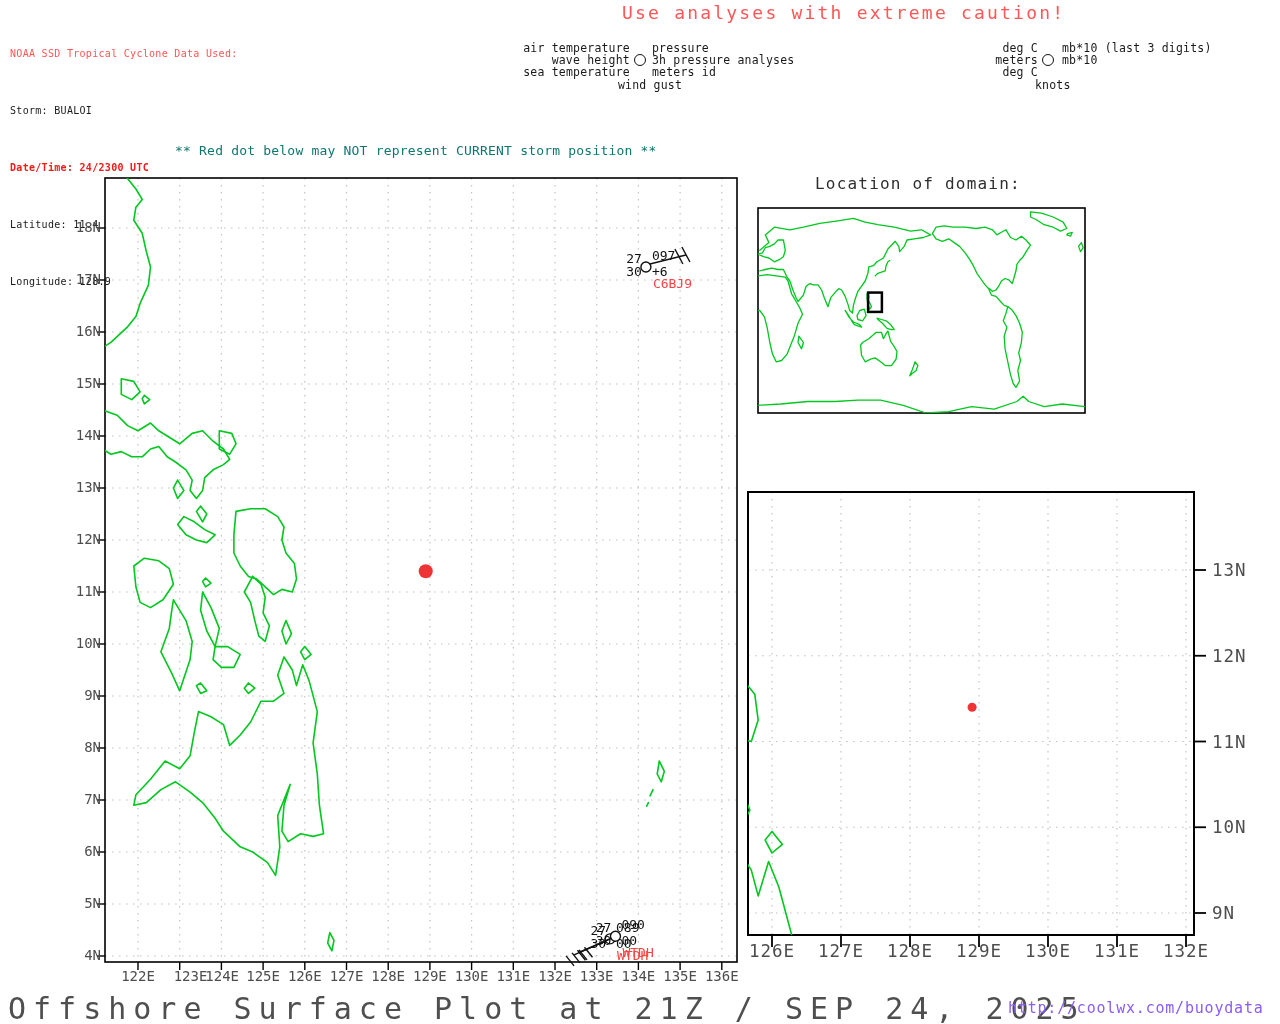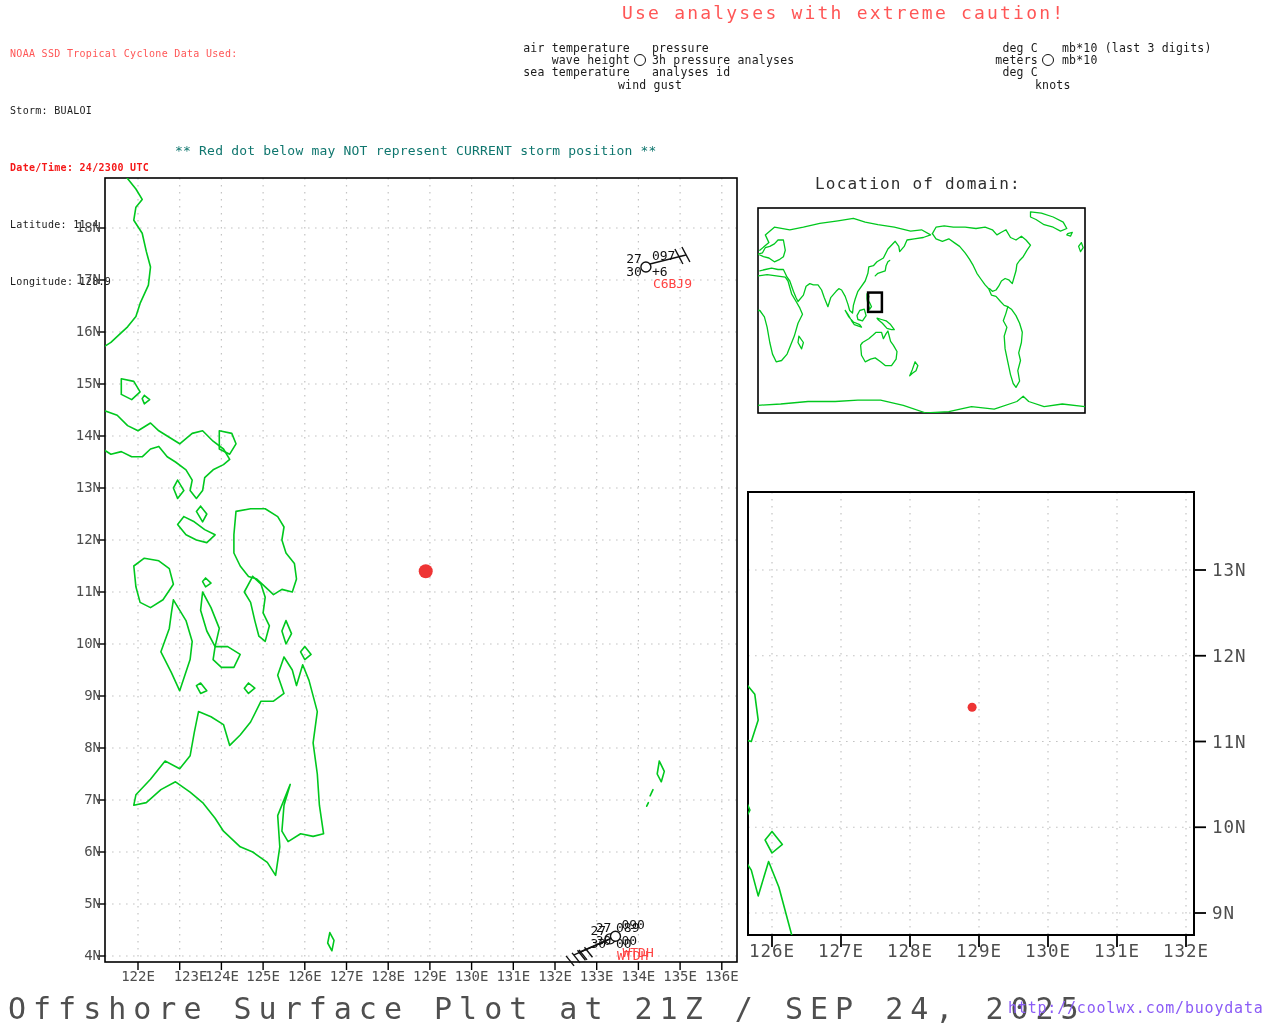--- a/index.html
+++ b/index.html
@@ -244,21 +244,21 @@
 
   <div class="abs legend" id="station-legend">
     <div class="l">air temperature</div>
     <div class="m"></div>
     <div class="r">pressure</div>
     <div class="l">wave height</div>
     <div class="m"><span class="circ"></span></div>
     <div class="r">3h pressure analyses</div>
     <div class="l">sea temperature</div>
     <div class="m"></div>
-    <div class="r">analyses id</div>
+    <div class="r">meters id</div>
     <div class="l"></div>
     <div class="m"></div>
     <div class="r shift1">wind gust</div>
   </div>
 
   <div class="abs legend" id="units-legend">
     <div class="l">deg C</div>
     <div class="m"></div>
     <div class="r">mb*10 (last 3 digits)</div>
     <div class="l">meters</div>

